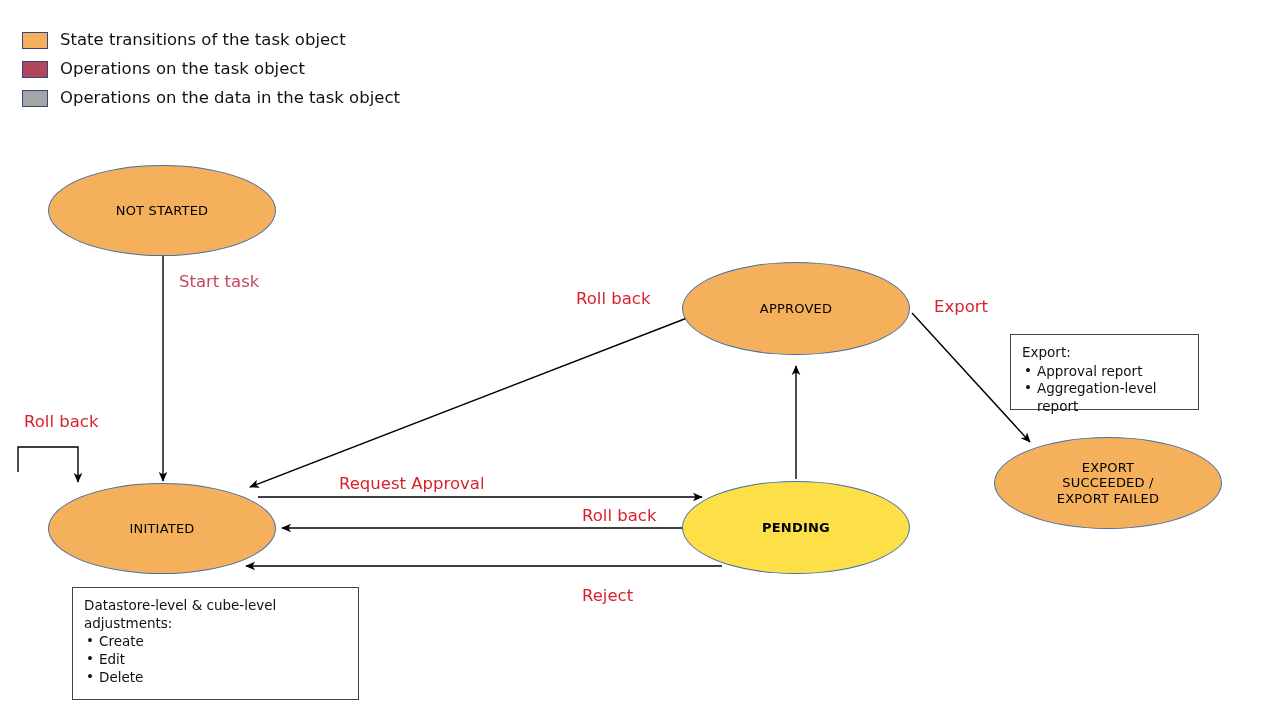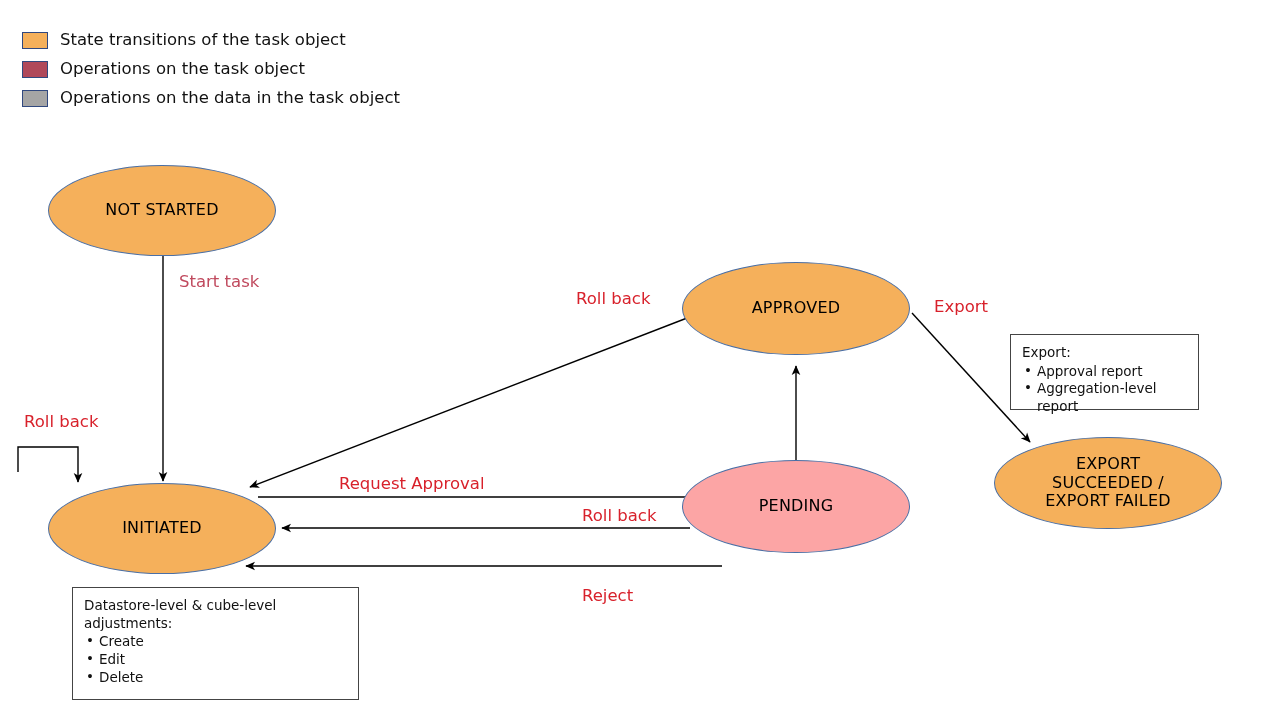--- a/index.html
+++ b/index.html
@@ -25,21 +25,21 @@
   .edge{stroke:#000000;stroke-width:1.4px;fill:none;}
   .loop{stroke:#000000;stroke-width:1.4px;fill:none;}
 
   
   .node{
     position:absolute;box-sizing:border-box;
     background:#F5B05B;border:1.6px solid #4A6FA5;border-radius:50%;
     display:flex;align-items:center;justify-content:center;text-align:center;
   }
   .node-label{
-    font-size:16px;color:#000000;letter-spacing:.2px;line-height:1.18;
+    font-size:13px;color:#000000;letter-spacing:.2px;line-height:1.18;
     white-space:pre-line;padding:0 8px;
   }
 
   
   .note{
     position:absolute;box-sizing:border-box;background:#ffffff;
     border:1px solid #444444;padding:9px 9px 8px 11px;
   }
   .note-title{font-size:13.5px;color:#111111;line-height:1.3;}
   .note ul{margin:1px 0 0 0;padding:0;list-style:none;}
@@ -107,21 +107,21 @@
   </div>
 
   <div class="node" style="left: 48px; top: 483px; width: 228px; height: 91px; background: rgb(245, 176, 91); border-color: rgb(74, 111, 165);">
     <span class="node-label">INITIATED</span>
   </div>
 
   <div class="node" style="left: 682px; top: 262px; width: 228px; height: 93px; background: rgb(245, 176, 91); border-color: rgb(74, 111, 165);">
     <span class="node-label">APPROVED</span>
   </div>
 
-  <div class="node" style="left: 682px; top: 460px; width: 228px; height: 93px; background: #fca5a5; border-color: rgb(74, 111, 165);">
+  <div class="node" style="left: 682px; top: 481px; width: 228px; height: 93px; background: #fde047; border-color: rgb(74, 111, 165); font-weight: bold;">
     <span class="node-label">PENDING</span>
   </div>
 
   <div class="node" style="left: 994px; top: 437px; width: 228px; height: 92px; background: rgb(245, 176, 91); border-color: rgb(74, 111, 165);">
     <span class="node-label">EXPORT
 SUCCEEDED /
 EXPORT FAILED</span>
   </div>
 
   <span class="edge-label lbl-maroon" style="left: 179px; top: 274px; color: rgb(192, 74, 94);">Start task</span>

